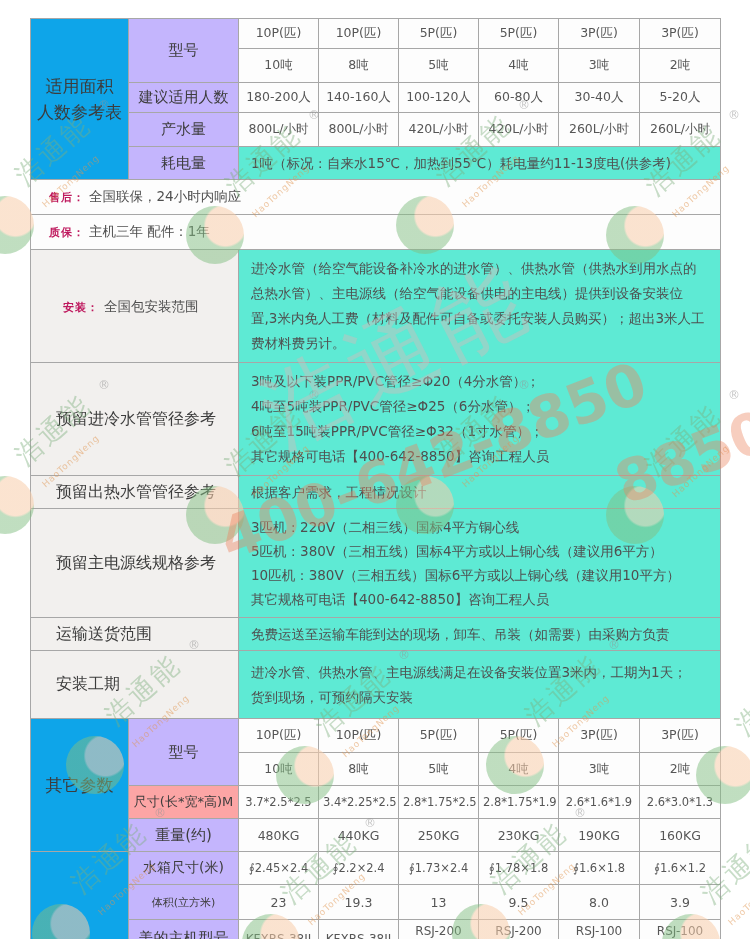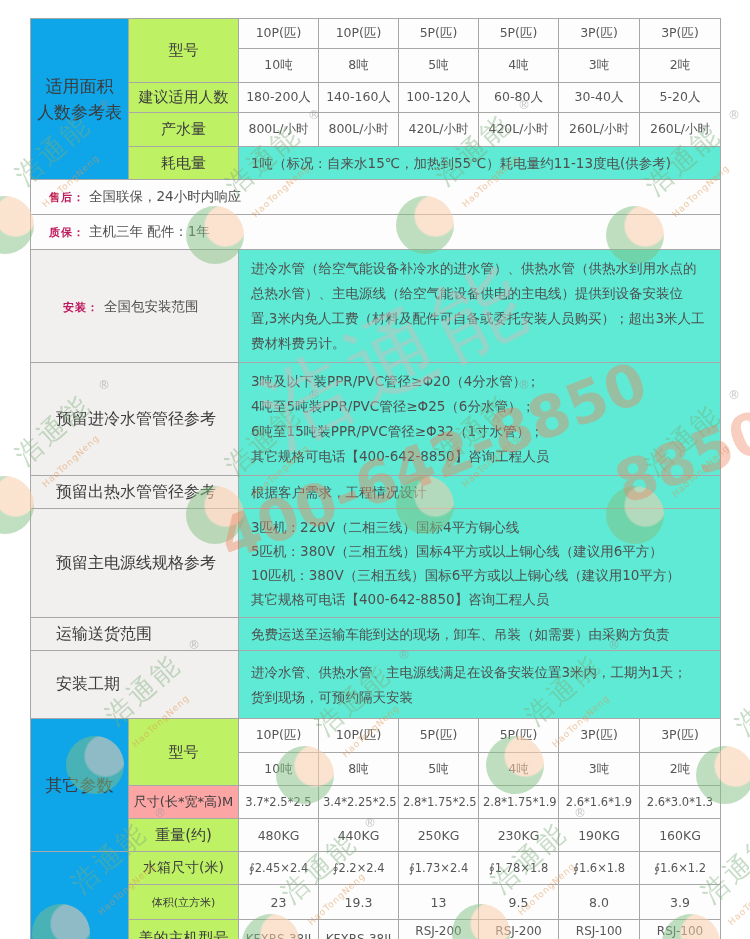--- a/index.html
+++ b/index.html
@@ -10,21 +10,21 @@
   table.spec{
     position:absolute;left:30px;top:18px;width:690px;
     border-collapse:collapse;table-layout:fixed;
     border:1px solid #8f8f8f;
   }
   td{
     border:1px solid #a7a7a7;
     font-size:12.5px;color:#565656;text-align:center;
     padding:2px 4px;background:#fdfdfd;overflow:hidden;
   }
-  td.lab{background:#bef264;font-size:15px;color:#3d3d3d;margin-top:42px;}
+  td.lab{background:#c4b5fd;font-size:15px;color:#3d3d3d;margin-top:42px;}
   td.lab-sm{background:#fca5a5;font-size:13px;color:#3d3d3d;}
   td.sect{background:#0ea5e9;font-size:17px;color:#3c3c3c;line-height:26px;}
   td.rowlab{background:#f2f0ee;font-size:16px;color:#3c3c3c;text-align:left;padding-left:25px;}
   td.txt{background:#5eead4;text-align:left;padding:6px 12px;font-size:13.5px;line-height:25px;color:#4f4f4f;}
   td.fullrow{background:#fdfdfd;text-align:left;padding:4px 12px 4px 18px;}
   .blab{font-size:11px;font-weight:bold;color:#be185d;letter-spacing:1px;}
   .btxt{font-size:13.5px;color:#4f4f4f;}
   .line{display:block;}
   .host-l2:empty{display:none;}
   .host-cell{font-size:12px;line-height:16px;}

